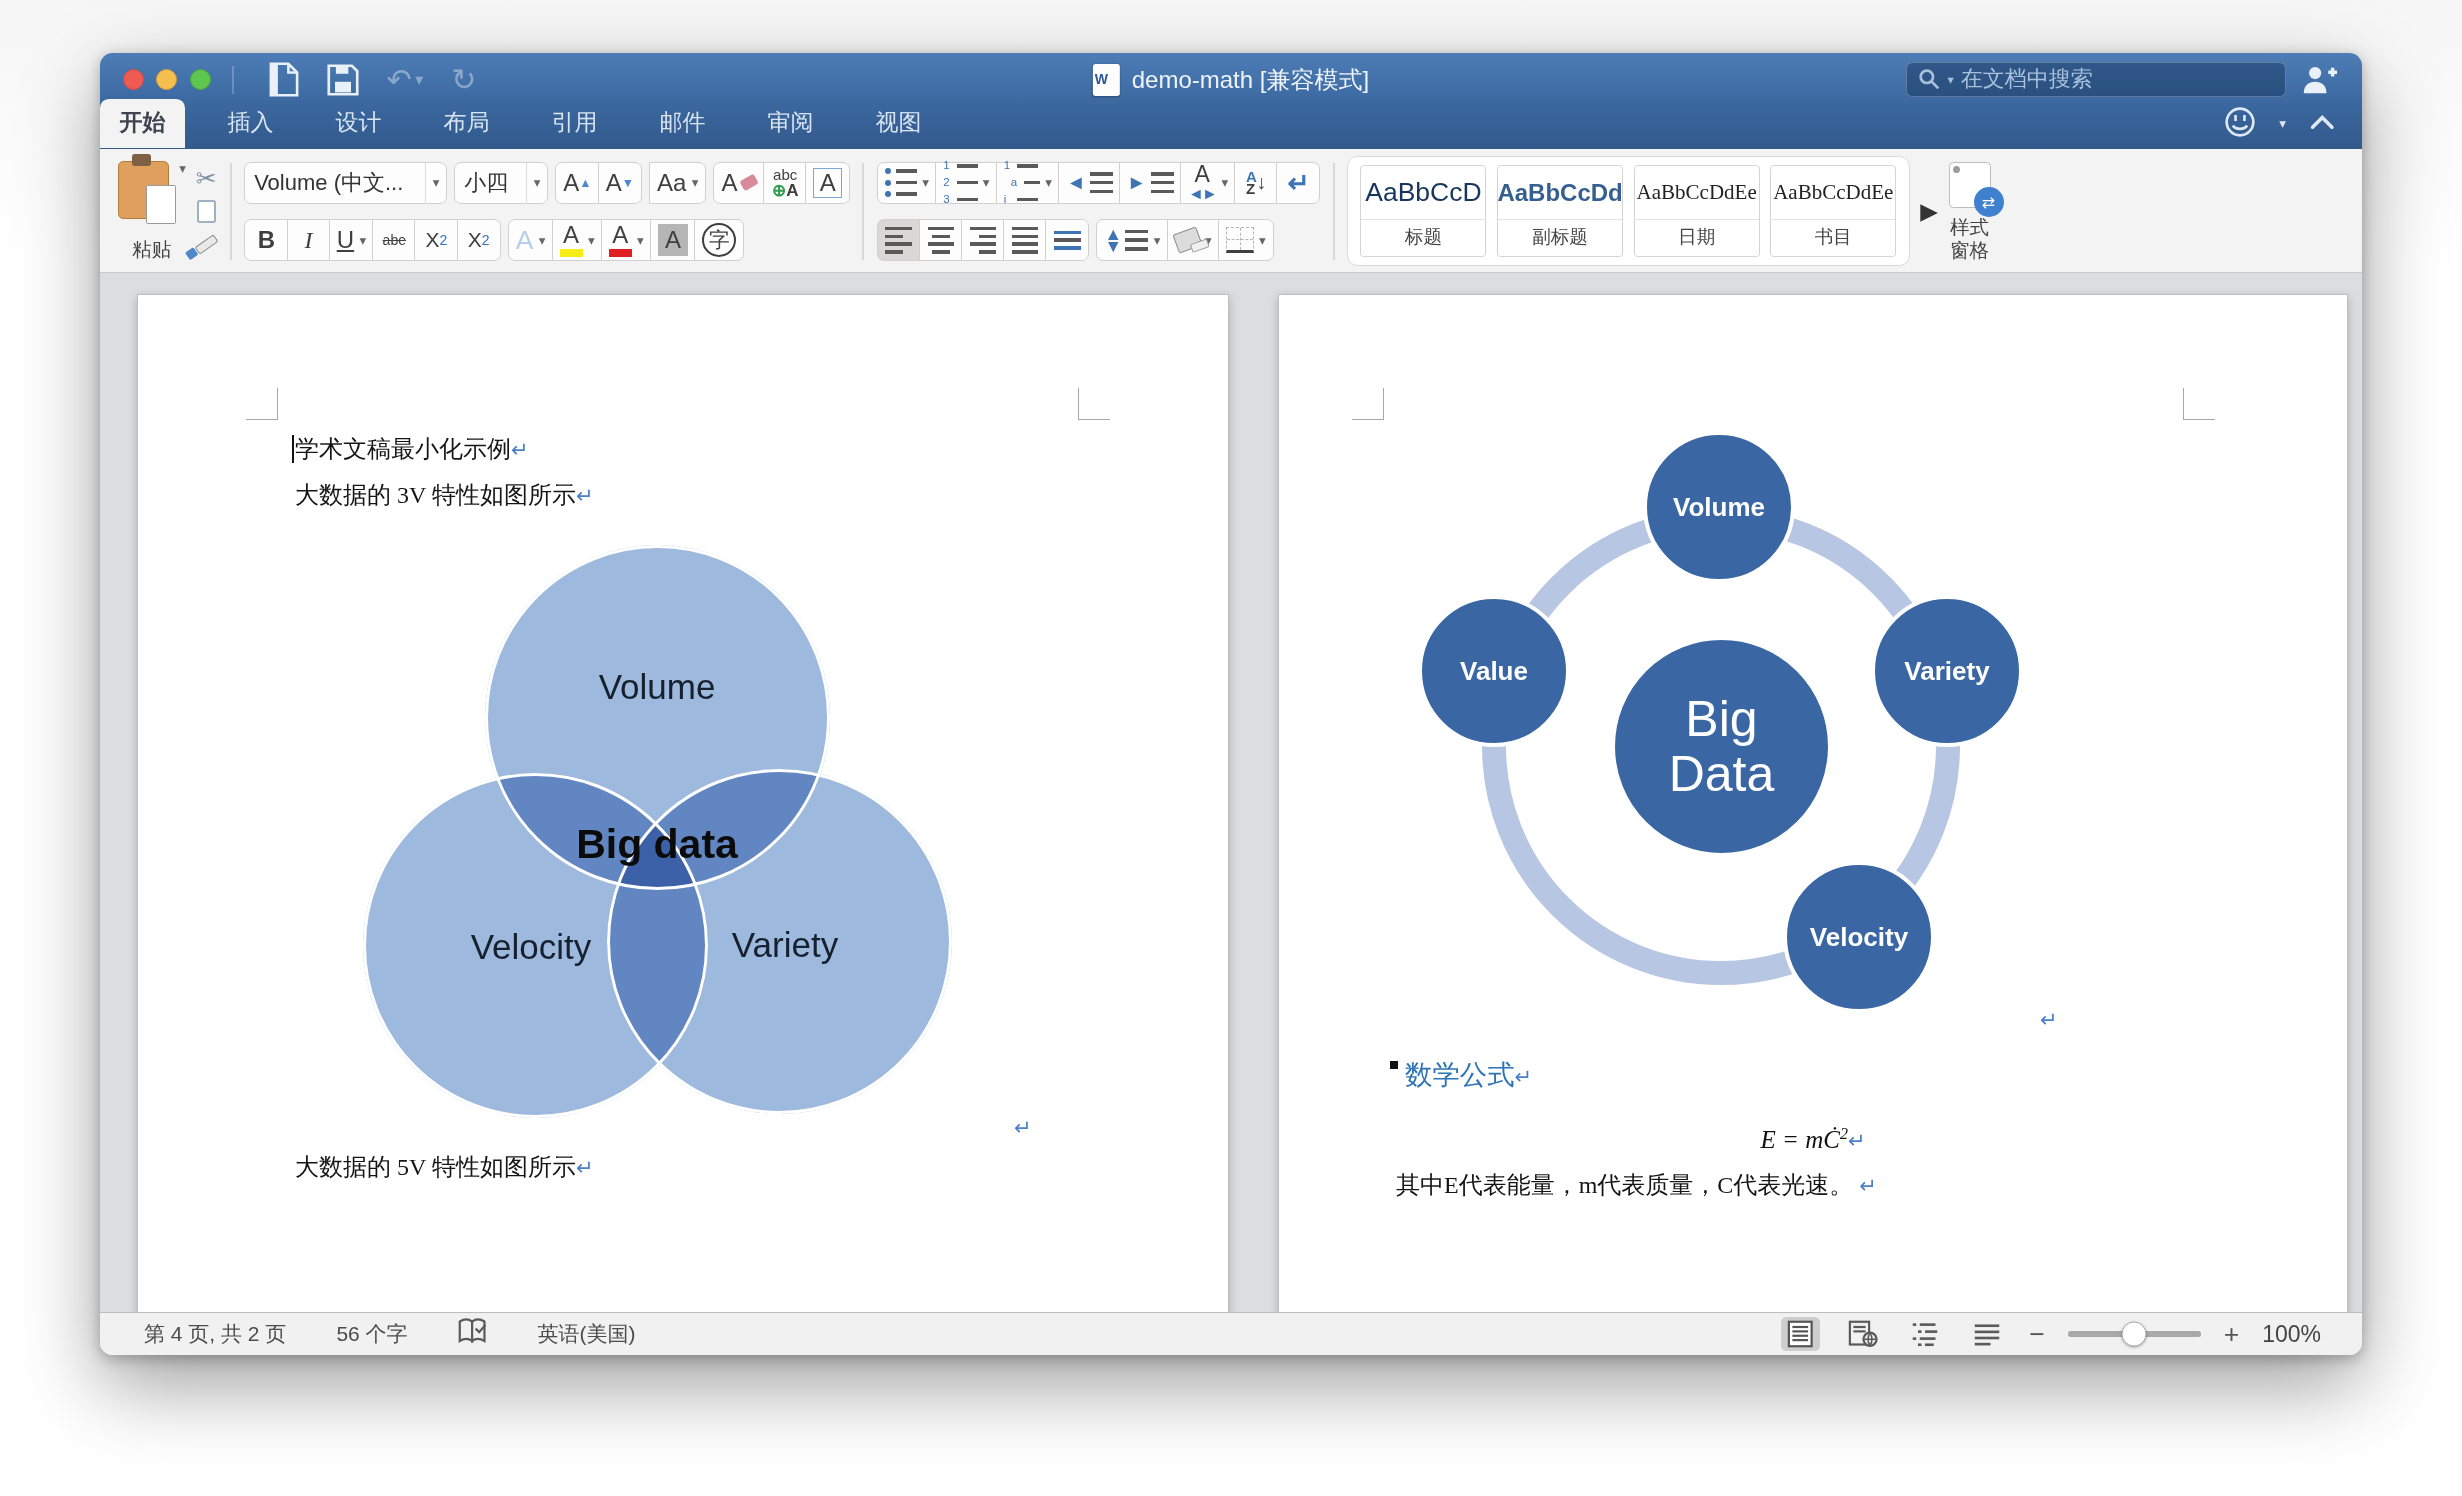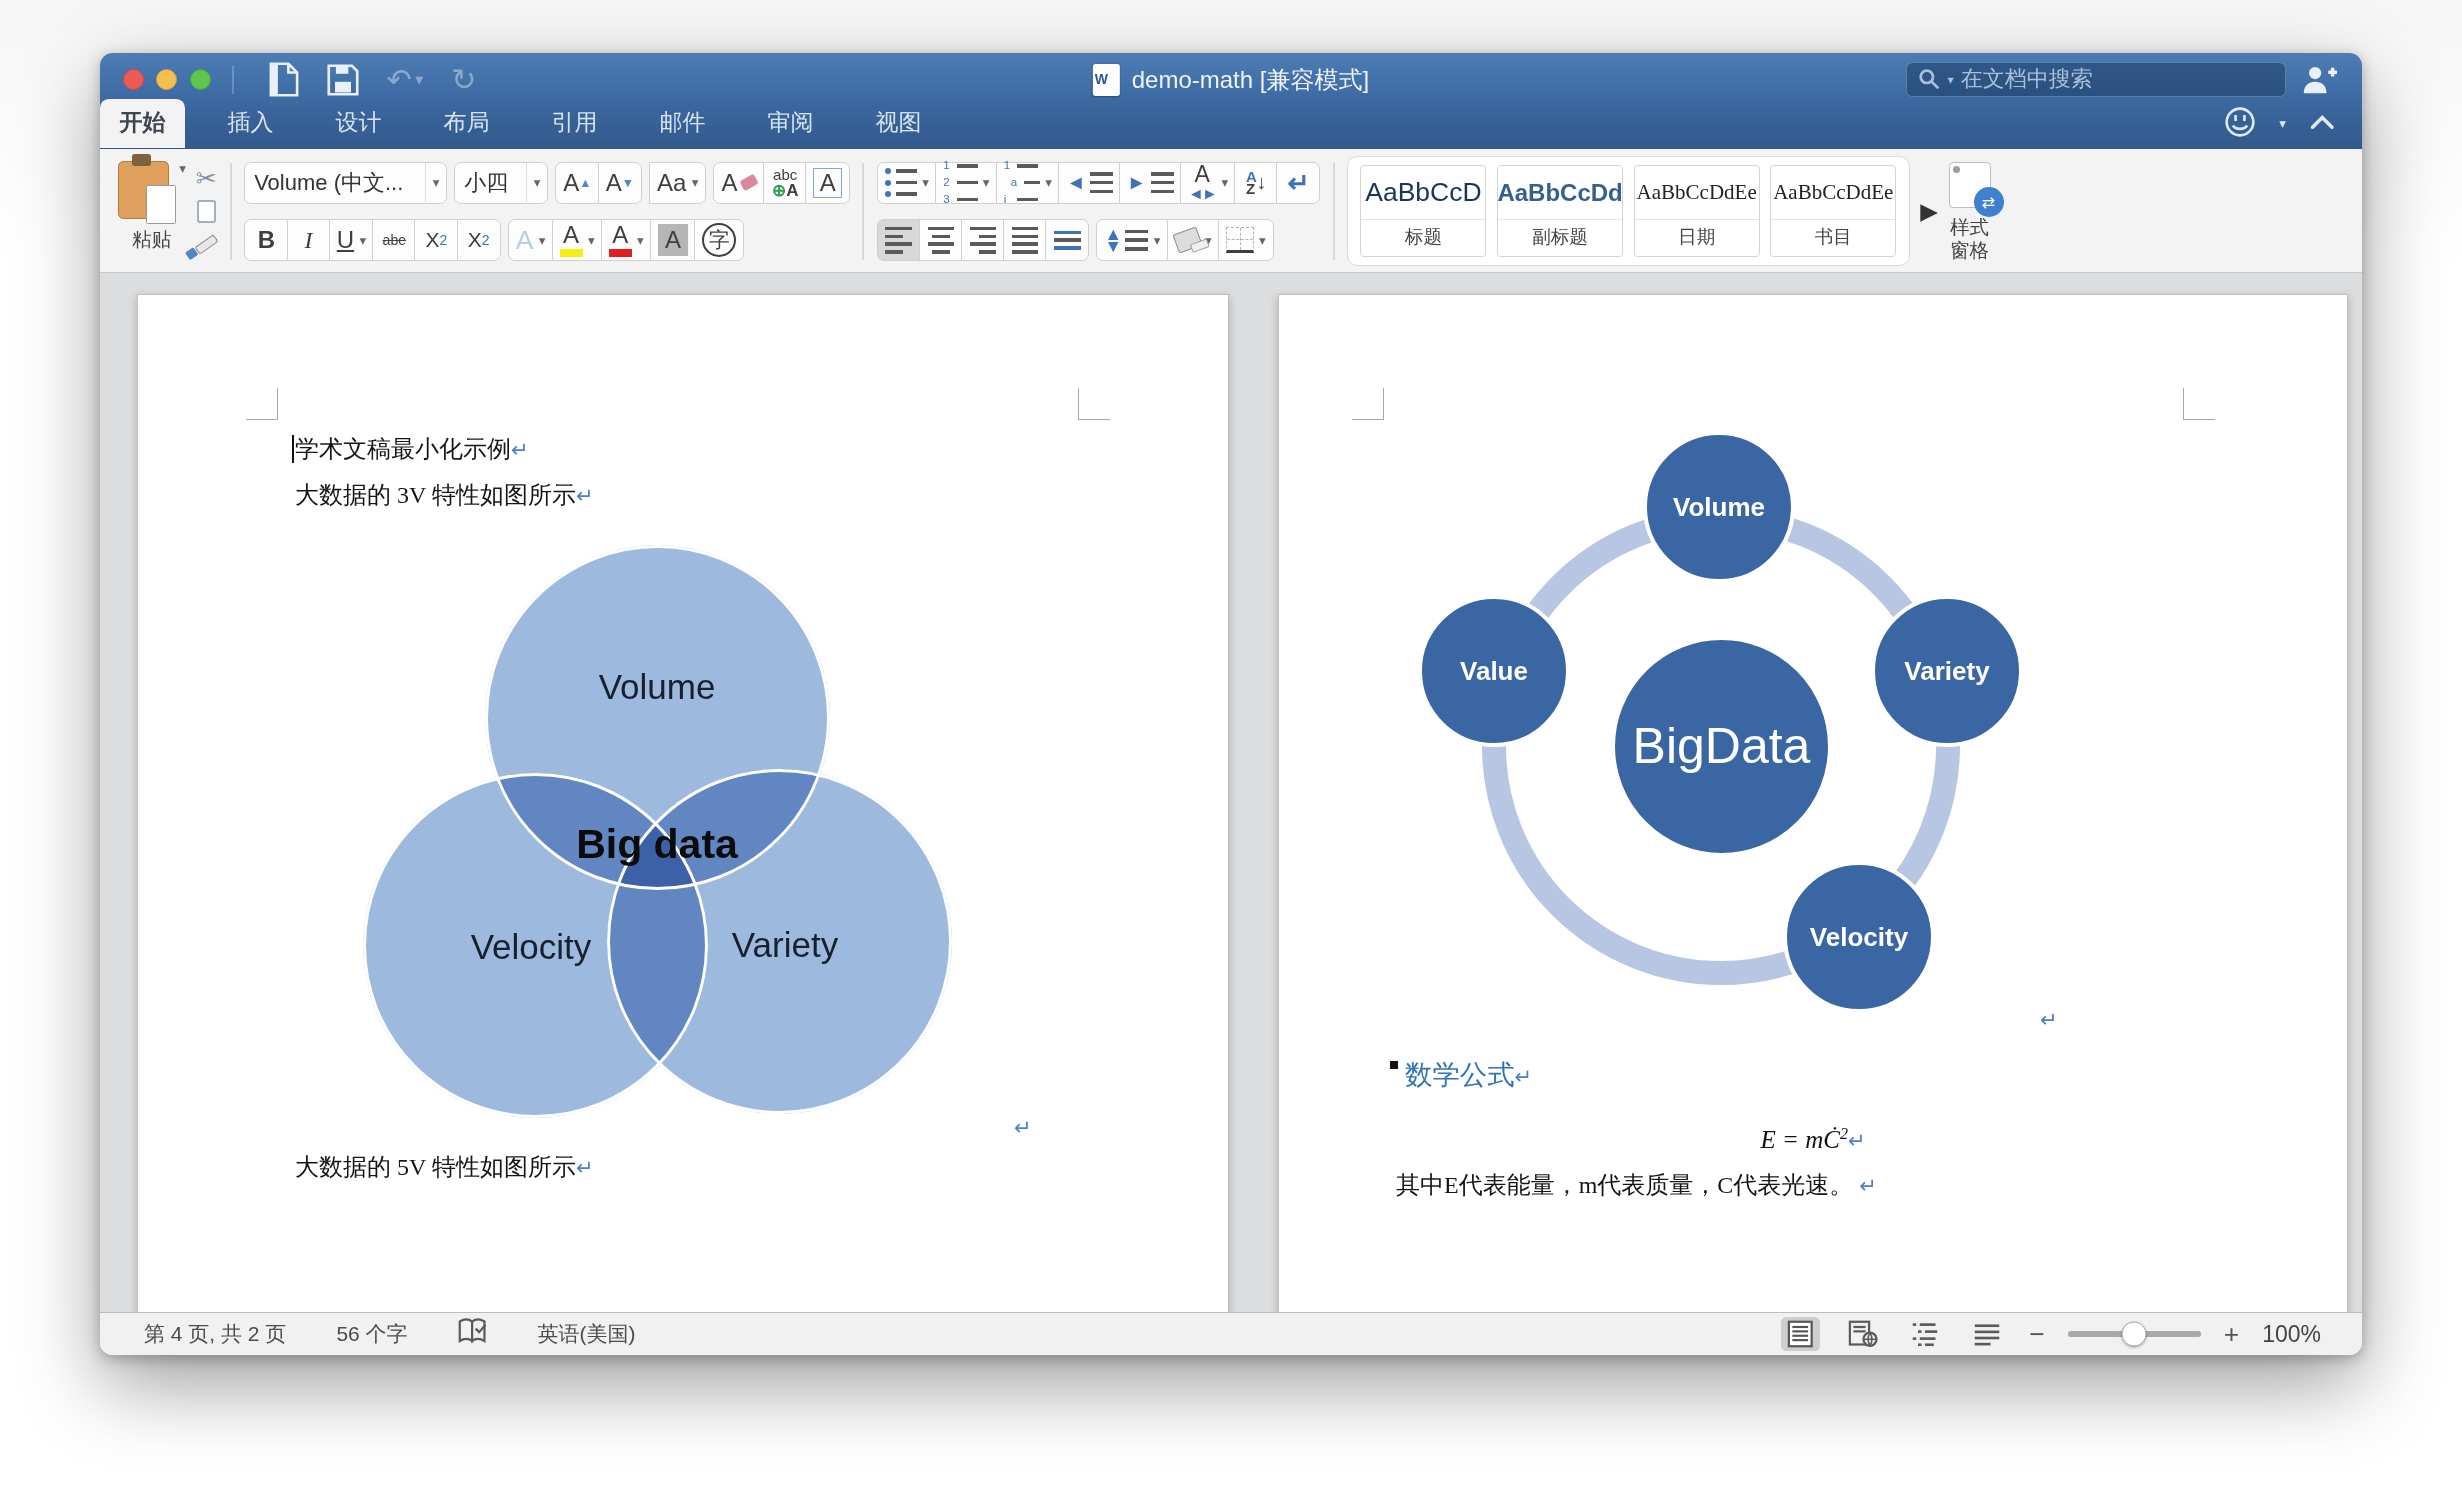--- a/index.html
+++ b/index.html
@@ -53,21 +53,21 @@
     font-size:22px; color:#333; }
   .combo .val { padding:0 8.8px; white-space:nowrap; }
   .combo .cwrap { border-left:1.8px solid #e0dedc; align-self:stretch; display:flex; align-items:center; padding:0 7px; }
 
   
   .clip-group { display:flex; padding-top:3.5px; }
   .paste-col { display:flex; flex-direction:column; align-items:center; margin-right:8.8px; }
   .clipboard { width:51px; height:58px; background:#dea05c; border:1.8px solid #b47c3a; border-radius:5.3px; position:relative; }
   .clipboard::before { content:""; position:absolute; top:-8px; left:13.3px; width:19.5px; height:11.5px; background:#7d6142; border-radius:2.7px; }
   .clipboard .pg { position:absolute; right:-8.8px; bottom:-5.3px; width:30px; height:39px; background:#fff; border:1.8px solid #9a9a9a; border-radius:1.8px; }
-  .paste-label { font-size:19.5px; color:#444; margin-top:7px; }
+  .paste-label { font-size:19.5px; color:#444; margin-top:17px; }
   .mini-col { display:flex; flex-direction:column; justify-content:space-between; padding:1.8px 0 5.3px; }
   .mini-ic { height:30px; display:flex; align-items:center; justify-content:center; font-size:25px; color:#7d90a5; }
   .copy-ic { width:19.5px; height:23px; border:2.7px solid #9fb0bf; border-radius:2.7px; position:relative; background:#fff; }
   .copy-ic::after { content:""; position:absolute; left:5.3px; top:-8.8px; width:19.5px; height:23px; border:2.7px solid #c7d2dc; border-radius:2.7px; background:#fff; z-index:-1; }
   .painter { width:23px; height:8.8px; background:#e8e8e8; border:1.8px solid #8d8d8d; border-radius:2.7px; position:relative; transform:rotate(-35deg); }
   .painter::after { content:""; position:absolute; left:-12.4px; top:-1.8px; width:10.6px; height:8.8px; background:#4f87c8; border-radius:1.8px; }
 
   .glyph-b { font-weight:bold; }
   .glyph-i { font-style:italic; font-family:"Liberation Serif",serif; }
   .glyph-u { text-decoration:underline; }
@@ -145,21 +145,21 @@
   .vring { position:absolute; width:345px; height:345px; border-radius:50%; border:3.5px solid #fff; }
   .vlabel { position:absolute; transform:translate(-50%,-50%); font-size:35px; color:#17202e; }
   .vlabel.big { font-weight:bold; font-size:41px; color:#0b0b0b; }
 
   
   .ringdiag { position:absolute; left:0; top:0; width:1070px; height:902px; }
   .bigring { position:absolute; left:203px; top:212px; width:478px; height:478px; border-radius:50%; border:24px solid #b7c7e3; }
   .satellite { position:absolute; width:152px; height:152px; border-radius:50%; background:#3a67a4; border:4.4px solid #fff;
     display:flex; align-items:center; justify-content:center; color:#fff; font-size:26px; font-weight:600; }
   .centercircle { position:absolute; left:332px; top:341px; width:221px; height:221px; border-radius:50%; background:#3a67a4; border:4.4px solid #fff;
-    display:flex; flex-direction:row; align-items:center; justify-content:center; color:#fff; font-size:50px; line-height:1.1; }
+    display:flex; flex-direction:column; align-items:center; justify-content:center; color:#fff; font-size:50px; line-height:1.1; }
   .heading-blue { position:absolute; font-size:27.4px; color:#2e74b5; font-family:"Liberation Serif",serif; }
   .hbullet { position:absolute; width:8px; height:8px; background:#111; }
   .formula { position:absolute; width:100%; text-align:center; font-family:"Liberation Serif",serif; font-style:italic; font-size:25px; color:#111; }
   .formula sup { font-size:16px; }
 
   
   .statusbar { height:43px; background:#f2f1f1; border-top:1.8px solid #bdbcbc; flex:0 0 auto;
     display:flex; align-items:center; font-size:21px; color:#4c4c4c; padding:0 41px 0 44px; }
   .st-item { margin-right:50px; white-space:nowrap; }
   .st-right { margin-left:auto; display:flex; align-items:center; gap:23px; }

